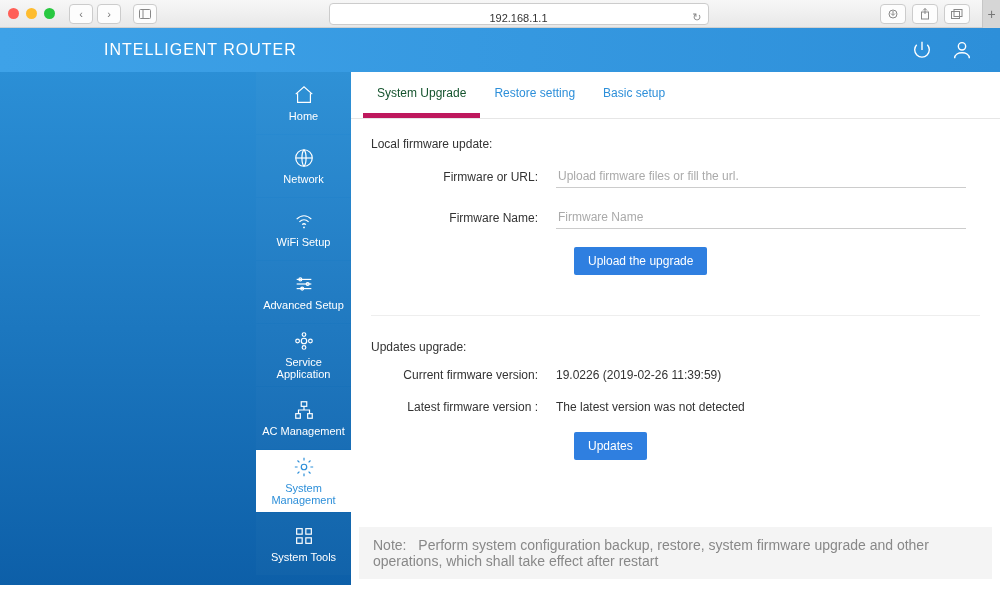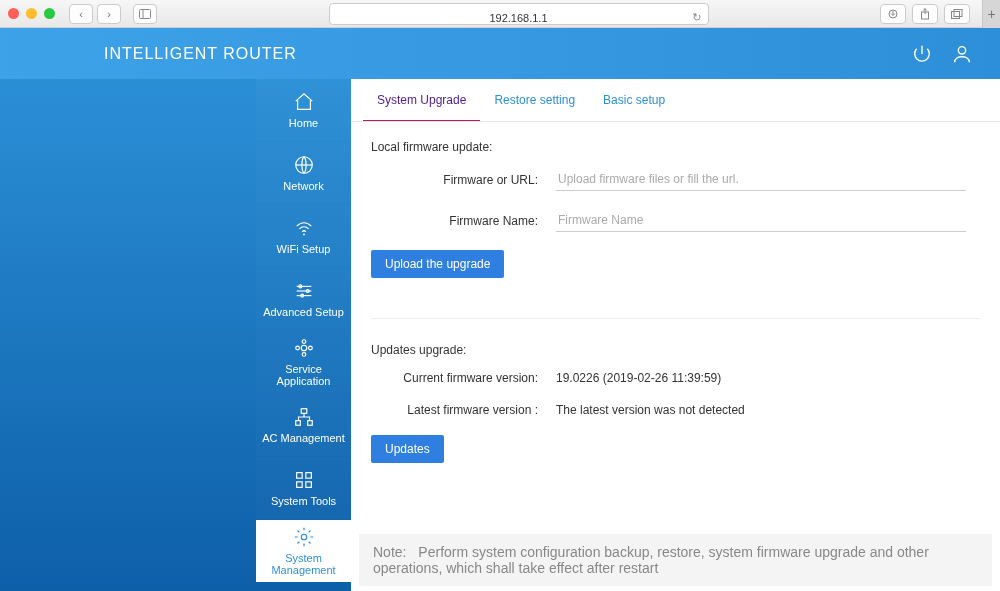--- a/index.html
+++ b/index.html
@@ -15,51 +15,51 @@
 .nav-buttons { display: flex; gap: 4px; margin-left: 6px; }
 .nav-btn { width: 24px; height: 20px; background: #fdfdfd; border: 1px solid #ccc; border-radius: 4px; display:flex;align-items:center;justify-content:center; color:#777; font-size:11px; }
 .addr-bar-wrap { flex:1; display:flex; justify-content:center; }
 .addr-bar { width: 380px; height: 22px; background: #fff; border: 1px solid #ccc; border-radius: 4px; display:flex; align-items:flex-end; padding:0 8px; font-size:11px; color:#333; position:relative; justify-content:center; }
 .addr-refresh { position:absolute; right:6px; color:#888; }
 .right-toolbar { display:flex; gap:6px; }
 .tab-add { width:18px; height:28px; background:#d6d6d6; display:flex; align-items:center; justify-content:center; color:#777; font-size:14px; position:absolute; right:0; top:0; border-left:1px solid #c6c6c6;}
 .tool-btn { width: 26px; height: 20px; background: #fdfdfd; border: 1px solid #ccc; border-radius: 4px; display:flex;align-items:center;justify-content:center; color:#777; font-size:11px; }
 
 
-.app-header { height: 51px; background: linear-gradient(90deg,#3ea2e8,#2d8fd9); display:flex; align-items:center; padding: 0 24px; color:#fff; }
+.app-header { height: 44px; background: linear-gradient(90deg,#3ea2e8,#2d8fd9); display:flex; align-items:center; padding: 0 24px; color:#fff; }
 .brand { font-size:16px; letter-spacing:1px; font-weight:300; margin-left:80px; }
 .header-spacer { flex:1; }
 .header-icon { width:28px; height:28px; display:flex; align-items:center; justify-content:center; margin-left:12px; cursor:pointer; }
 .header-icon svg { stroke:#fff; fill:none; stroke-width:1.5; }
 
 
 .app-body { display:flex; height: calc(591px - 28px - 50px); background: linear-gradient(180deg,#2b8fd6,#0d5fa8); }
 .sidebar { width: 95px; display:flex; flex-direction:column; padding-top:0; margin-left:128px; }
 .before-sidebar { width:128px; }
 .side-item { height:62px; display:flex; flex-direction:column; align-items:center; justify-content:center; color:#fff; font-size:11px; gap:4px; cursor:pointer; border-bottom: none; background: rgba(255,255,255,0.02); margin-bottom:1px; }
 .side-item.active { background:#fff; color:#2d8fd9; }
 .side-item.active svg { stroke:#2d8fd9; }
 .side-item svg { stroke:#fff; fill:none; stroke-width:1.3; width:22px; height:22px; }
 .side-label { text-align:center; line-height:1.1; padding:0 2px;}
 
 
 .main { flex:1; background:#fff; margin-right:0; position:relative; overflow:hidden;}
 .tabs { display:flex; border-bottom:1px solid #e6e6e6; padding: 0 12px; }
 .tab { padding: 14px 14px 12px; font-size:12px; color:#2d8fd9; cursor:pointer; }
-.tab.active { color:#4c1d95; border-bottom:2px solid #be185d; position:relative; }
+.tab.active { color:#14532d; border-bottom:6px solid #be185d; position:relative; }
 .tab.active::after { content:''; position:absolute; left:0; right:0; bottom:-1px; height:2px; background:#fff; }
 
 .content { padding: 18px 20px 0 20px; font-size:12px; color:#333; overflow:auto; height: calc(100% - 42px - 32px); }
 .section-title { font-size:12px; margin-bottom:14px; }
 .form-row { display:flex; align-items:center; margin-bottom:18px; }
 .form-label { width: 185px; text-align:right; padding-right:18px; font-size:12px; color:#333; }
 .form-field { flex:1; }
 .text-input { width: 410px; border:none; border-bottom:1px solid #ccc; padding:4px 2px; font-size:12px; background:transparent; outline:none; }
 .text-input::placeholder { color:#aaa; }
-.btn-row { display:flex; gap:8px; margin-bottom:40px; }
+.btn-row { display:flex; gap:8px; margin-left:203px; margin-bottom:40px; }
 .btn { background:#2f7fe0; color:#fff; border:none; padding:7px 14px; font-size:12px; border-radius:2px; cursor:pointer; }
 .divider { border:none; border-top:1px solid #eee; margin:0 0 24px 0; }
 .value-text { font-size:12px; color:#333; }
 .note-bar { position:absolute; left:8px; right:8px; bottom:6px; background:#f4f4f4; color:#888; font-size:14px; padding:10px 14px; }
 
 
 svg { display:block; }
 </style>
 </head>
 <body>
@@ -182,35 +182,35 @@
       <svg viewBox="0 0 24 24">
           <rect x="9" y="3" width="6" height="5"></rect>
           <rect x="3" y="16" width="5" height="5"></rect>
           <rect x="16" y="16" width="5" height="5"></rect>
           <path d="M12 8v4"></path>
           <path d="M12 12H6v4"></path>
           <path d="M12 12h6v4"></path>
         </svg>
       <span class="side-label">AC Management</span>
     </div>
+    <div class="side-item active">
+      <svg viewBox="0 0 24 24">
+          <circle cx="12" cy="12" r="3"></circle>
+          <path d="M12 2v3M12 19v3M2 12h3M19 12h3M4.9 4.9l2.1 2.1M17 17l2.1 2.1M4.9 19.1L7 17M17 7l2.1-2.1"></path>
+        </svg>
+      <span class="side-label">System Management</span>
+    </div>
     <div class="side-item">
       <svg viewBox="0 0 24 24">
           <rect x="4" y="4" width="6" height="6"></rect>
           <rect x="14" y="4" width="6" height="6"></rect>
           <rect x="4" y="14" width="6" height="6"></rect>
           <rect x="14" y="14" width="6" height="6"></rect>
         </svg>
       <span class="side-label">System Tools</span>
-    </div>
-    <div class="side-item active">
-      <svg viewBox="0 0 24 24">
-          <circle cx="12" cy="12" r="3"></circle>
-          <path d="M12 2v3M12 19v3M2 12h3M19 12h3M4.9 4.9l2.1 2.1M17 17l2.1 2.1M4.9 19.1L7 17M17 7l2.1-2.1"></path>
-        </svg>
-      <span class="side-label">System Management</span>
     </div>
   </div>
 
   <div class="main">
     <div class="tabs">
       <div class="tab active">System Upgrade</div>
       <div class="tab">Restore setting</div>
       <div class="tab">Basic setup</div>
     </div>
 

